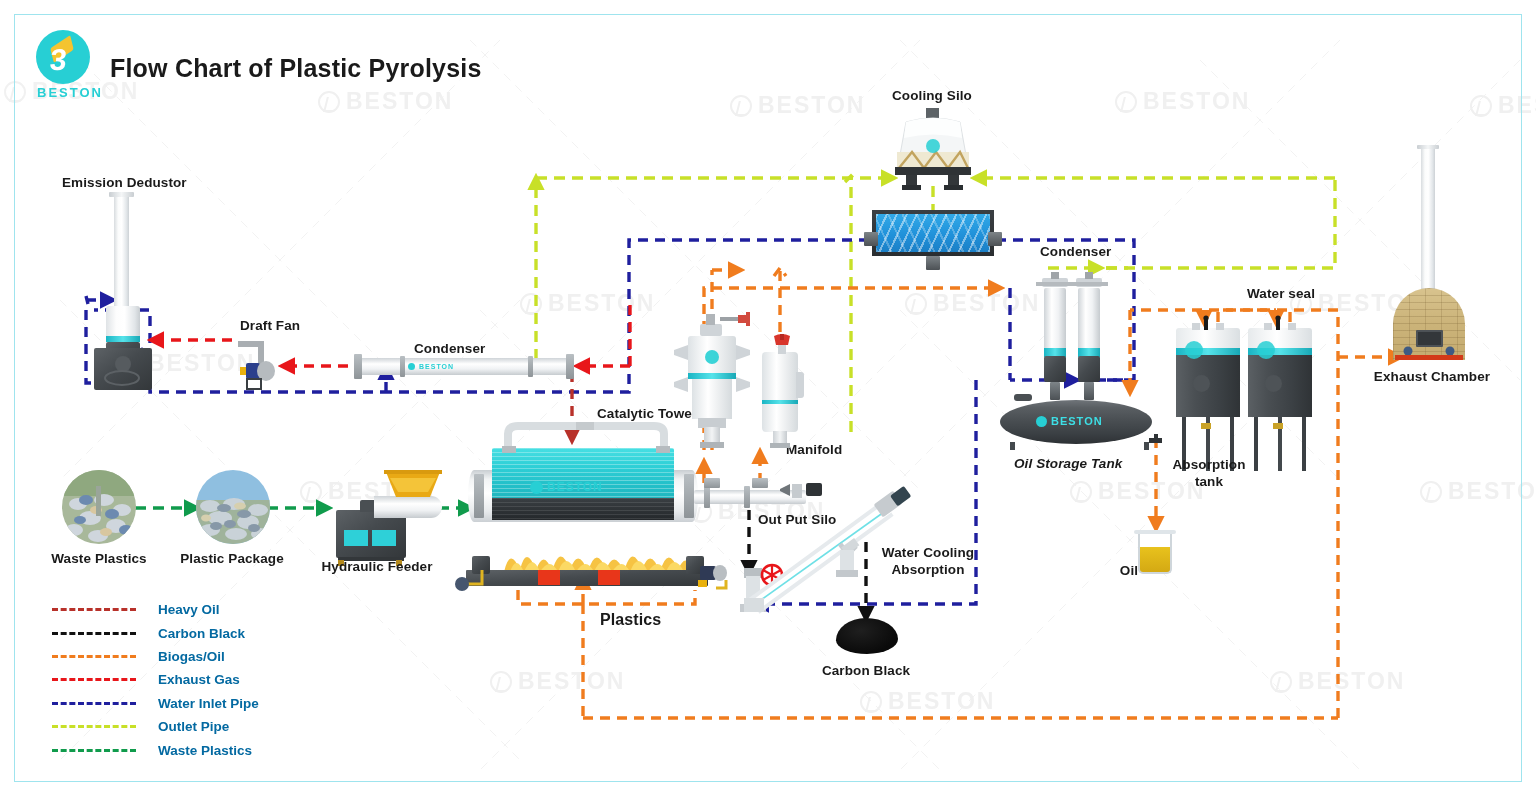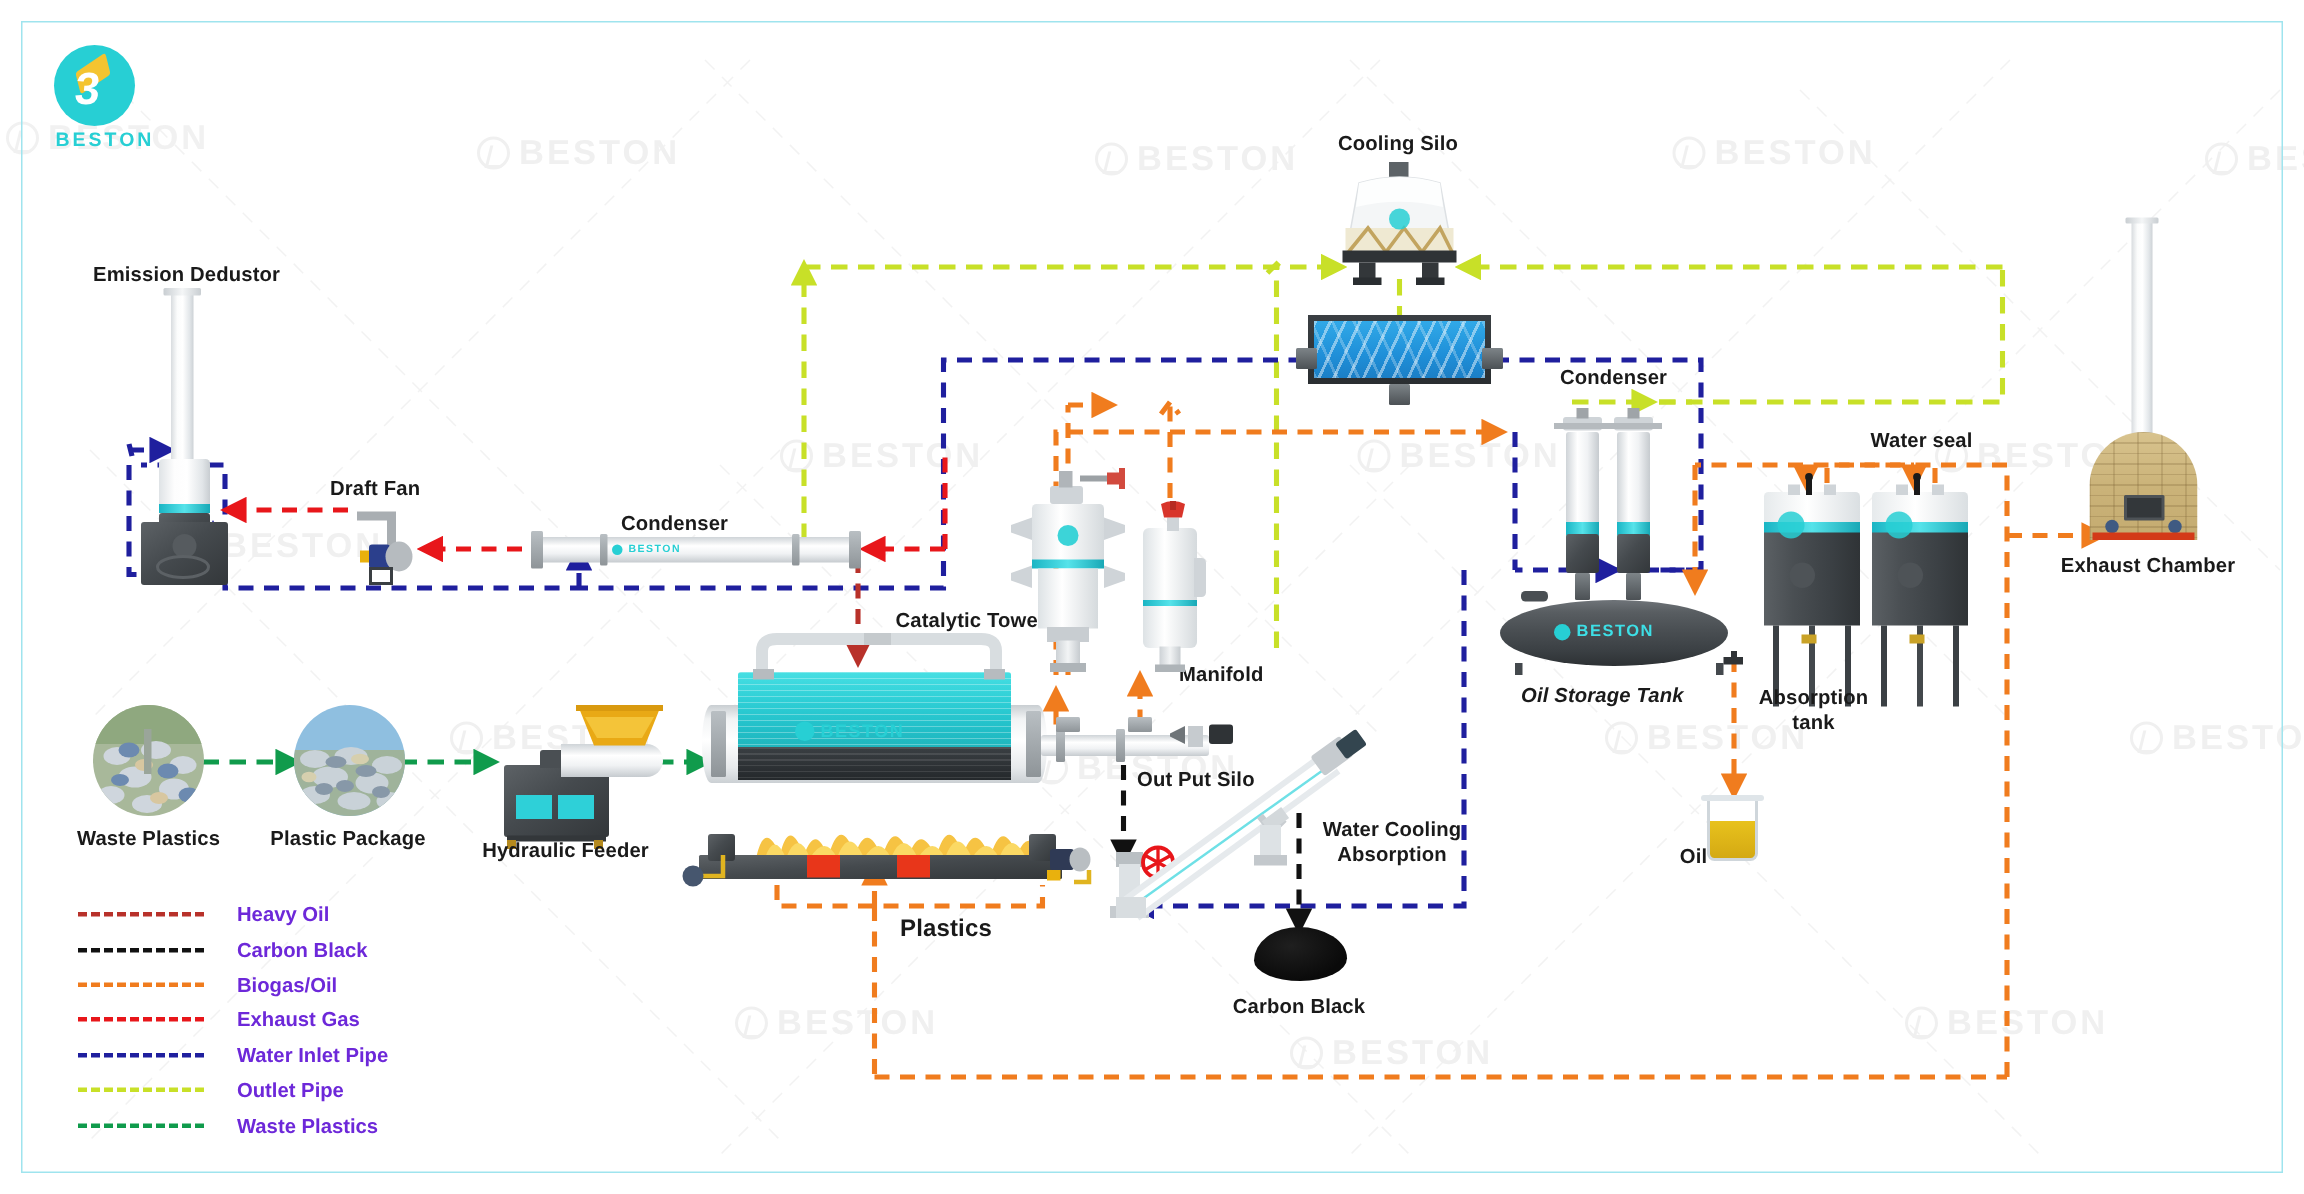--- a/index.html
+++ b/index.html
@@ -107,21 +107,21 @@
   }
 
   
   .legend { position: absolute; left: 52px; top: 598px; }
   .leg-row { display: flex; align-items: center; height: 23.4px; }
   .leg-dash {
     width: 84px; height: 0;
     border-top: 3px dashed;
     margin-right: 22px;
   }
-  .leg-txt { font-size: 13.5px; font-weight: 700; color: #6d28d9; white-space: nowrap; }
+  .leg-txt { font-size: 13.5px; font-weight: 700; color: #0369a1; white-space: nowrap; }
 
   
   .eq { position: absolute; }
 
   
   .stack {
     position: absolute;
     background: linear-gradient(to right,#d8dcdf 0%,#fbfcfc 28%,#ffffff 52%,#e3e7ea 82%,#cdd2d6 100%);
     border-radius: 1px;
   }
@@ -446,21 +446,21 @@
   <div class="ded-body" style="left:112px; top:322px; width:22px; height:30px;"></div>
   <div class="ded-body" style="left:106px; top:306px; width:34px; height:34px; border-radius:3px;"></div>
   <div class="cyanband" style="left:106px; top:336px; width:34px; height:6px;"></div>
   <div class="darkbox" style="left:106px; top:342px; width:34px; height:28px;"></div>
   <div class="darkbox" style="left:94px; top:348px; width:58px; height:42px;"></div>
   <svg style="position:absolute;left:96px;top:352px" width="54" height="36">
     <circle cx="27" cy="12" r="8" fill="#565b5f"></circle>
     <ellipse cx="26" cy="26" rx="17" ry="7" fill="none" stroke="#5c6165" stroke-width="2"></ellipse>
   </svg>
 
-  <div class="lbl" style="left:220px; top:318px;">Draft Fan</div>
+  <div class="lbl" style="left:240px; top:318px;">Draft Fan</div>
   <svg style="position:absolute;left:236px;top:335px" width="44" height="56">
     <path d="M 2 6 L 28 6 L 28 30 L 22 30 L 22 12 L 2 12 z" fill="#a9aeb2"></path>
     <rect x="4" y="32" width="6" height="8" fill="#e9b10d"></rect>
     <rect x="10" y="28" width="14" height="16" rx="2" fill="#2b3f8c"></rect>
     <ellipse cx="30" cy="36" rx="9" ry="10" fill="#b6bbbf"></ellipse>
     <rect x="11" y="44" width="14" height="10" fill="none" stroke="#3a3f43" stroke-width="2"></rect>
   </svg>
 
   <div class="lbl" style="left:414px; top:341px;">Condenser</div>
   <div class="pipe-h" style="left:358px; top:358px; width:212px; height:17px;"></div>
@@ -777,20 +777,21 @@
     <rect x="0" y="0" width="58" height="4" fill="#d99a0f"></rect>
   </svg>
   <div class="lbl c" style="left:377px; top:559px;">Hydraulic Feeder</div>
 
   <div class="logo">
     <div class="disc"></div>
     <div class="swoosh"></div>
     <div class="zed">3</div>
     <div class="brand">BESTON</div>
   </div>
+  <div class="title">Flow Chart of Plastic Pyrolysis</div>
 
   <div class="legend">
     <div class="leg-row">
       <span class="leg-dash" style="border-top-color: rgb(184, 49, 42);"></span>
       <span class="leg-txt">Heavy Oil</span>
     </div>
     <div class="leg-row">
       <span class="leg-dash" style="border-top-color: rgb(17, 17, 17);"></span>
       <span class="leg-txt">Carbon Black</span>
     </div>

